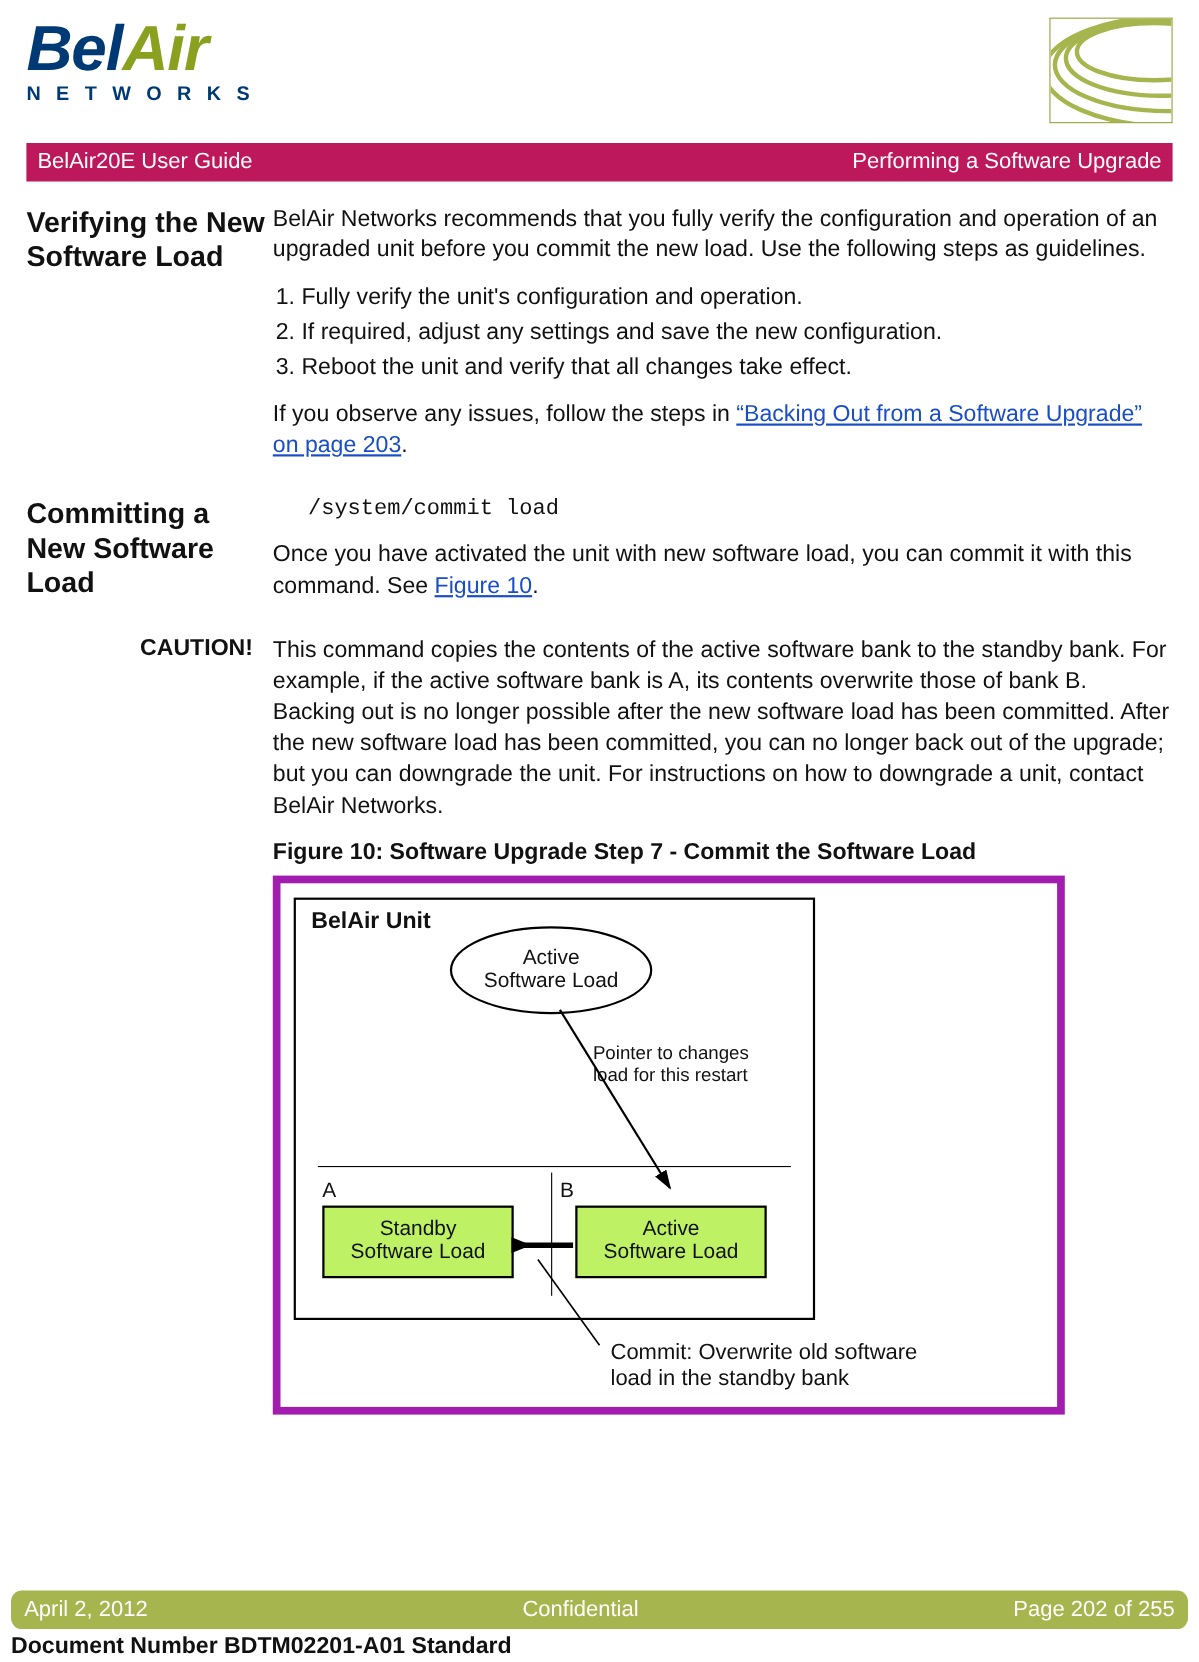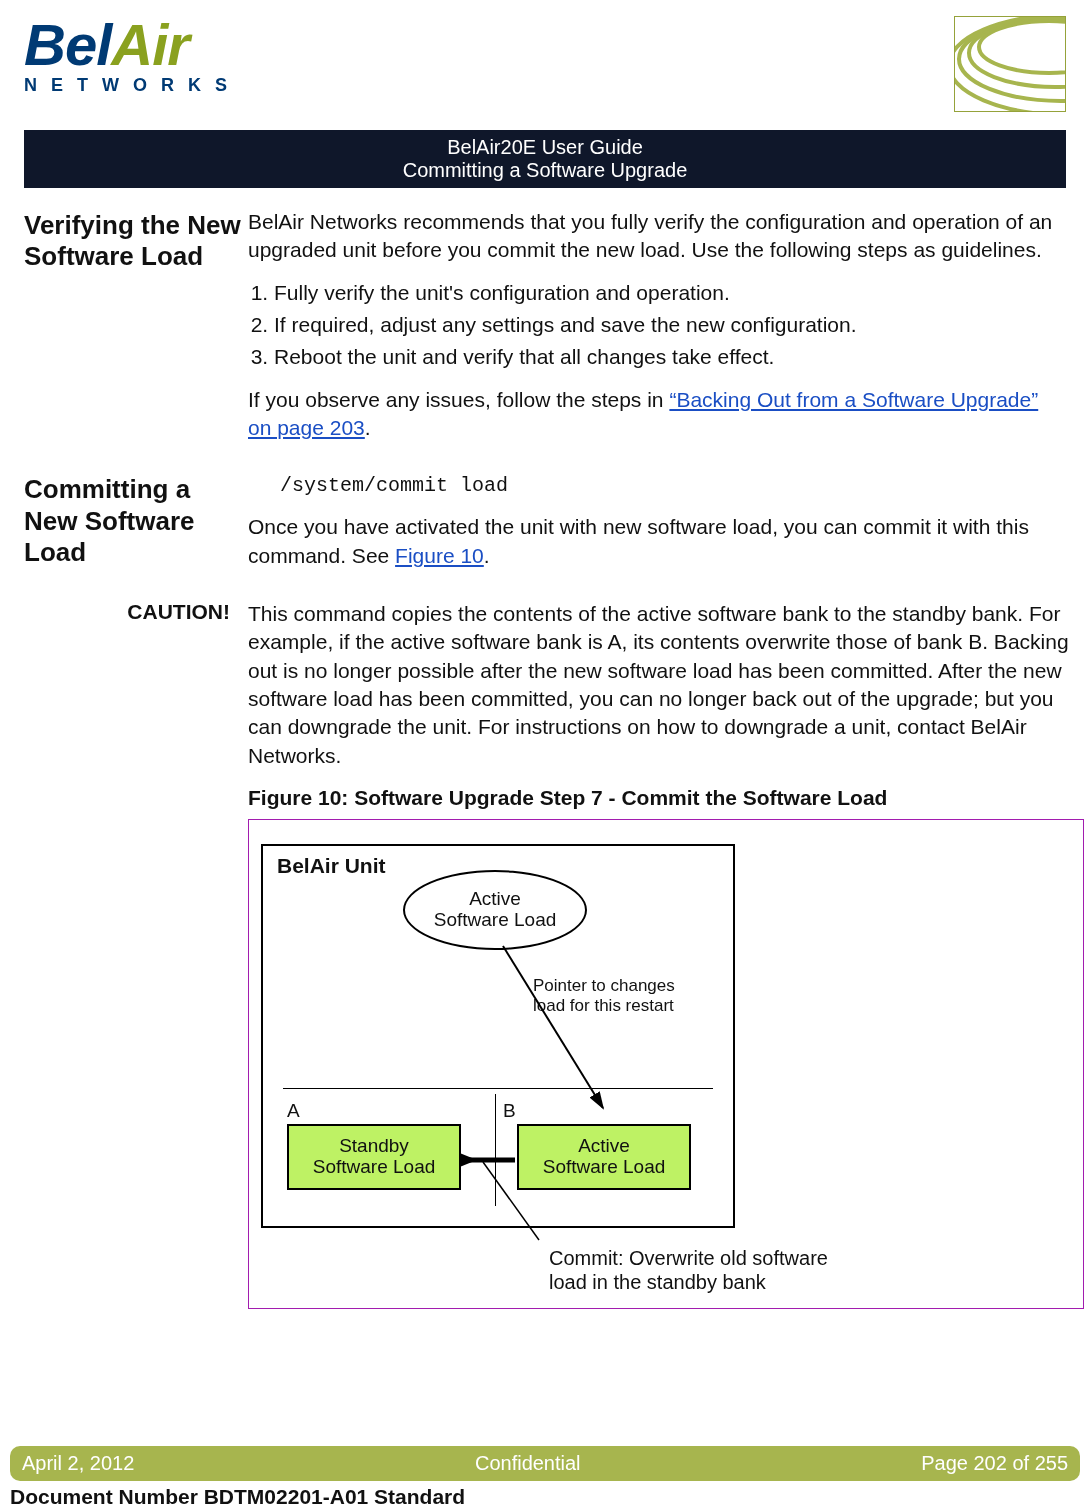--- a/index.html
+++ b/index.html
@@ -4,33 +4,33 @@
 <style>
   body { margin:0; padding:0; font-family: "Gill Sans", "Gill Sans MT", "Segoe UI", sans-serif; color:#111; background:#fff; }
   .page { width:1090px; min-height:1511px; position:relative; box-sizing:border-box; padding:16px 24px 0 24px;}
   .header { display:flex; align-items:flex-start; justify-content:space-between; }
   .logo { line-height:1; }
   .logo-belair { font-size:58px; font-weight:800; letter-spacing:-1px; font-style:italic; color:#003a74; display:flex; align-items:baseline;}
   .logo-belair .bel { color:#003a74; }
   .logo-belair .air { color:#8aa11f; }
   .logo-networks { font-size:18px; font-weight:800; letter-spacing:14px; color:#003a74; margin-top:2px; }
   .swirl-box { width:110px; height:94px; border:1px solid #95a23a; position:relative; overflow:hidden; }
-  .title-bar { margin-top:18px; background:#0f172a; color:#fff; display:flex; justify-content:space-between; align-items:center; padding:6px 10px; font-size:20px;flex-direction:column;}
+  .title-bar { margin-top:18px; background:#be185d; color:#fff; display:flex; justify-content:space-between; align-items:center; padding:6px 10px; font-size:20px;}
   .content { display:flex; flex-direction:column; margin-top:20px; }
   .section { display:flex; align-items:flex-start; margin-bottom:16px;}
   .side-label { width:224px; flex:0 0 224px; font-size:26px; font-weight:700; line-height:1.2; padding-top:2px;}
   .side-caution { width:224px; flex:0 0 224px; font-size:21px; font-weight:700; text-align:right; padding-right:18px; box-sizing:border-box;}
   .body-col { flex:1; font-size:21px; line-height:1.35; }
   .body-col p { margin:0 0 14px 0;}
   ol.steps { margin:0 0 14px 0; padding-left:26px; }
   ol.steps li { margin-bottom:4px; }
   .mono { font-family: "Courier New", monospace; font-size:20px; display:block; margin-bottom:14px;margin-left:32px;}
   a.hlink { color:#1a4ec4; text-decoration:underline; }
   .fig-caption { font-weight:700; font-size:21px; margin:8px 0 6px 0;}
-  .figure-frame { border:1px solid #a21caf; padding:24px 12px 18px 12px; width:836px; box-sizing:border-box; position:relative; height:490px;}
+  .figure-frame { border:7px solid #a21caf; padding:13px 12px 18px 12px; width:720px; box-sizing:border-box; position:relative; height:490px;}
   .inner-frame { border:2px solid #000; width:470px; height:380px; position:relative; }
   .inner-title { position:absolute; top:6px; left:14px; font-weight:700; font-size:21px;}
   .ellipse { position:absolute; top:24px; left:140px; width:180px; height:76px; border:2px solid #000; border-radius:50%; display:flex; align-items:center; justify-content:center; text-align:center; font-size:19px; line-height:1.1; background:#fff;}
   .pointer-text { position:absolute; top:130px; left:270px; font-size:17px; line-height:1.2; width:200px;}
   .divider-line { position:absolute; top:242px; left:20px; right:20px; border-top:1px solid #000;}
   .bank-label-a { position:absolute; top:252px; left:24px; font-size:19px;}
   .bank-label-b { position:absolute; top:252px; left:240px; font-size:19px;}
   .bank-box { position:absolute; top:278px; width:170px; height:62px; border:2px solid #000; display:flex; align-items:center; justify-content:center; text-align:center; font-size:19px; line-height:1.1; background:#bef264;}
   .bank-box.a { left:24px;}
   .bank-box.b { left:254px;}
@@ -60,21 +60,21 @@
           <ellipse cx="100" cy="36" rx="86" ry="34"></ellipse>
           <ellipse cx="106" cy="42" rx="102" ry="42"></ellipse>
           <ellipse cx="112" cy="48" rx="118" ry="50"></ellipse>
         </g>
       </svg>
     </div>
   </div>
 
   <div class="title-bar">
     <span>BelAir20E User Guide</span>
-    <span>Committing a Software Upgrade</span>
+    <span>Performing a Software Upgrade</span>
   </div>
 
   <div class="content">
 
     <div class="section">
       <div class="side-label">Verifying the New Software Load</div>
       <div class="body-col">
         <p>BelAir Networks recommends that you fully verify the configuration and operation of an upgraded unit before you commit the new load. Use the following steps as guidelines.</p>
         <ol class="steps">
           <li>Fully verify the unit's configuration and operation.</li>

